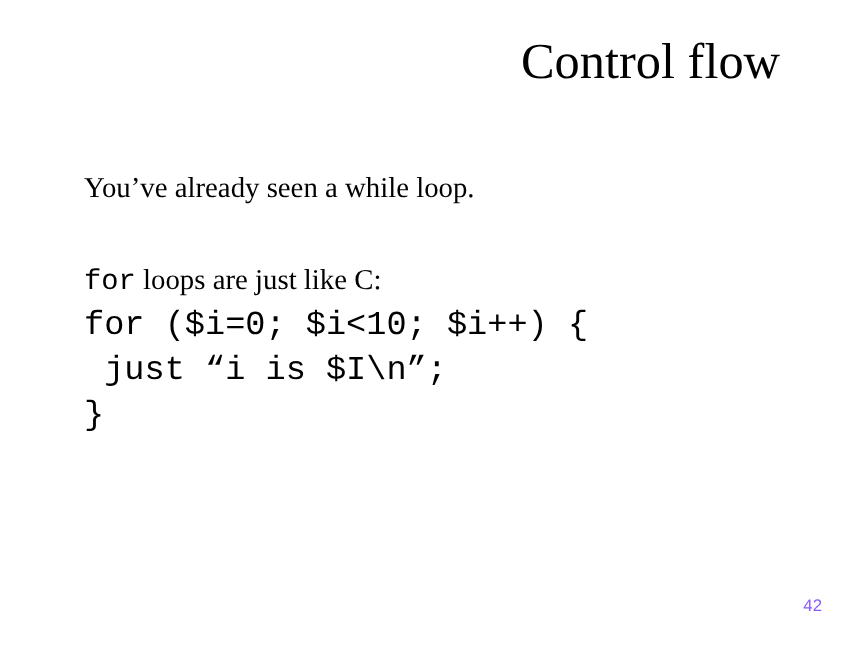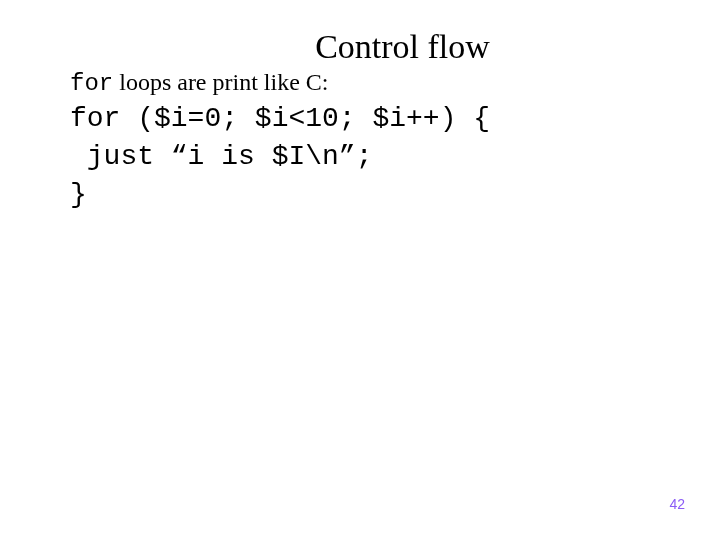--- a/index.html
+++ b/index.html
@@ -16,24 +16,25 @@
       position: relative;
       overflow: hidden;
     }
     .slide {
       width: 100%;
       height: 100%;
       padding: 20px 70px 20px 70px;
       position: relative;
     }
     .title {
-      text-align: center;
-      font-size: 34px;
+      text-align: right;
+      font-size: 42px;
       font-weight: normal;
       margin-top: 8px;
+      margin-bottom: 65px;
       margin-left: 85px;
     }
     .body-text {
       font-size: 24px;
       line-height: 1.35;
     }
     .line1 {
       margin-bottom: 45px;
     }
     .mono {
@@ -58,23 +59,24 @@
       font-family: Arial, sans-serif;
       color: #8b5cf6;
     }
   </style>
 </head>
 <body>
 
 <div class="slide">
   <h1 class="title">Control flow</h1>
 
+  <div class="body-text line1">You’ve already seen a while loop.</div>
 
   <div class="mixed-line">
-    <span class="mono">for</span><span> loops are print like C:</span>
+    <span class="mono">for</span><span> loops are just like C:</span>
   </div>
 
   <div class="code-block">for ($i=0; $i&lt;10; $i++) {</div>
   <div class="code-block"> just “i is $I\n”;</div>
   <div class="code-block">}</div>
 
   <div class="page-number">42</div>
 </div>
 
 </body></html>

